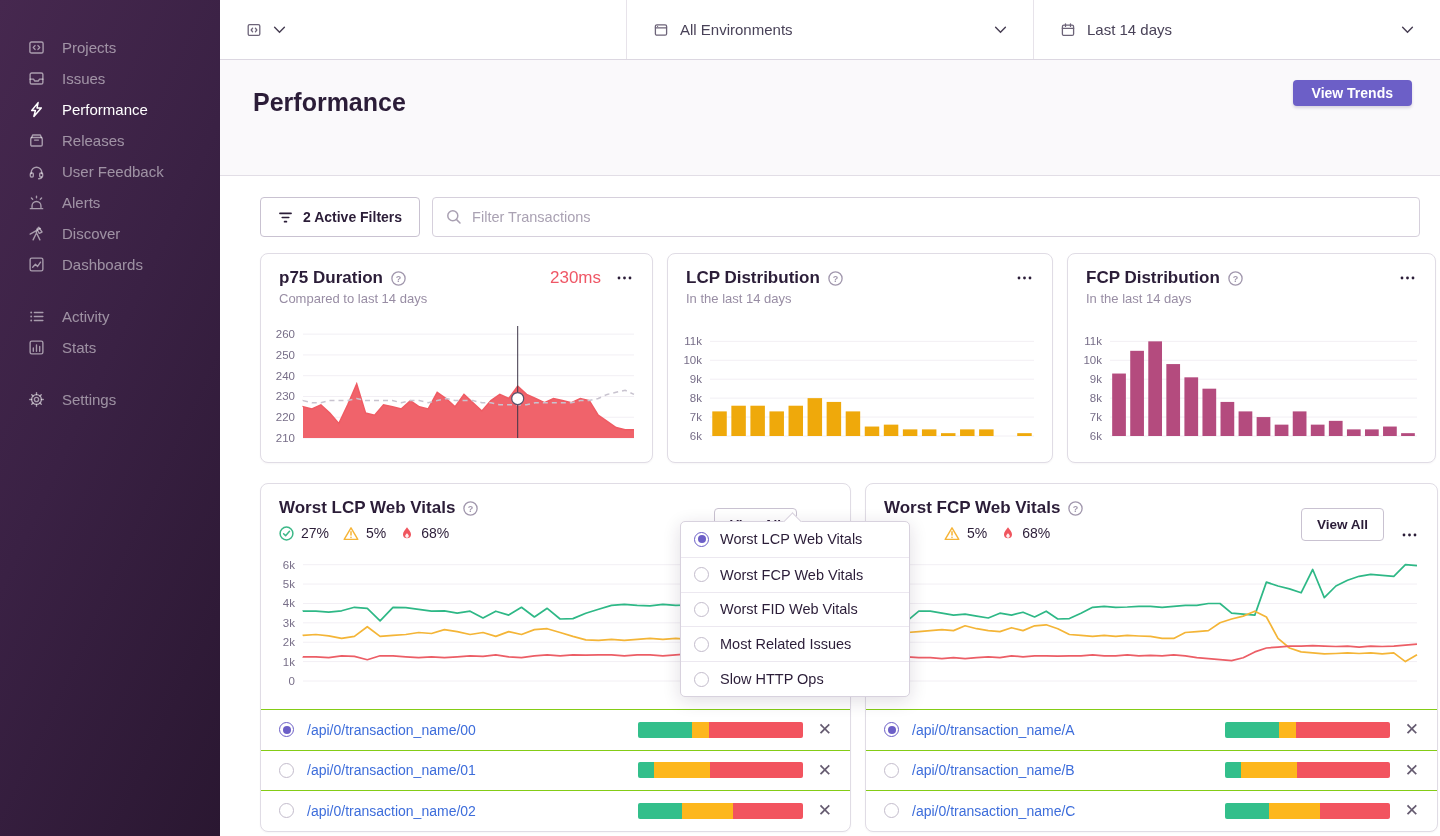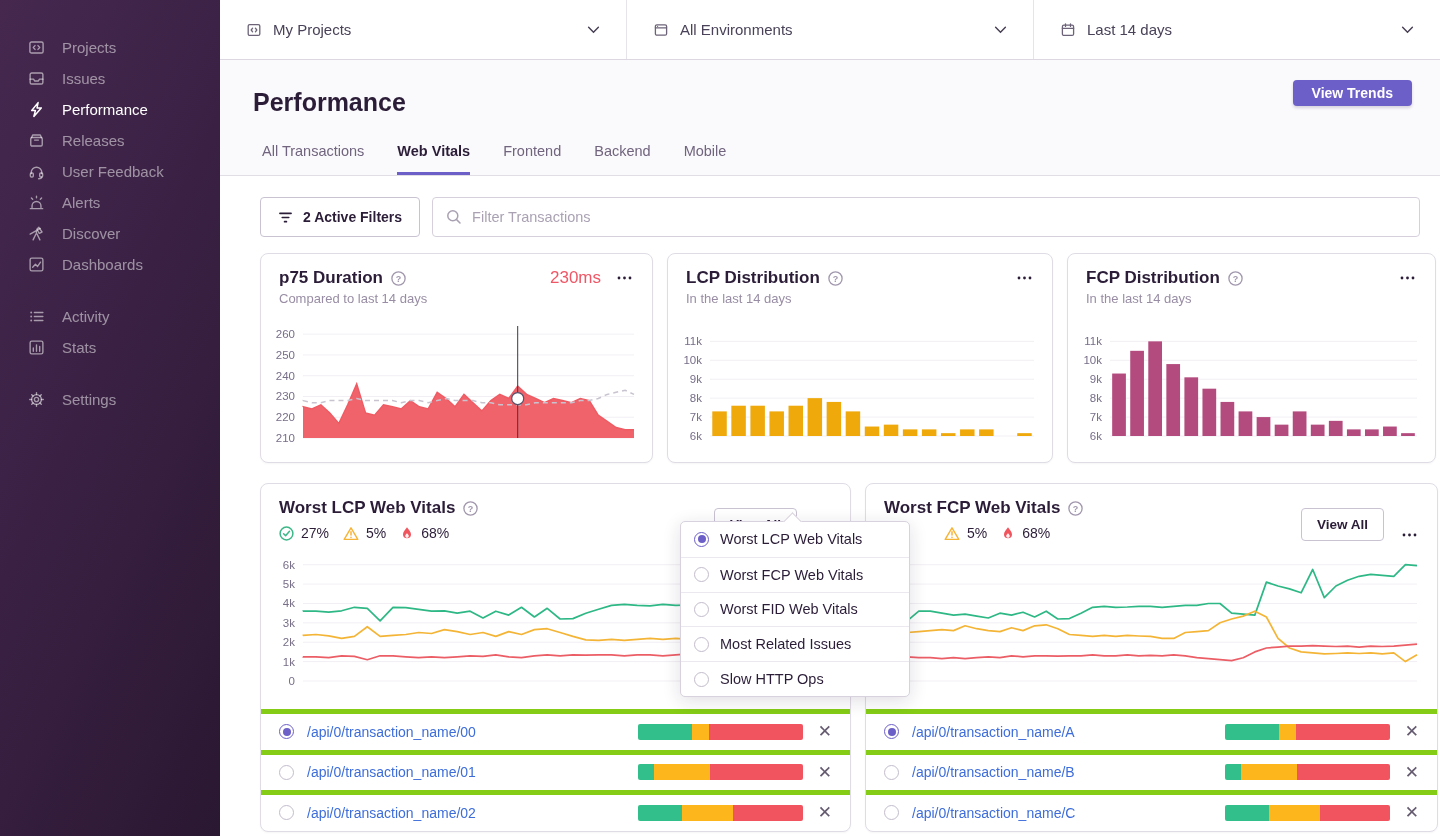--- a/index.html
+++ b/index.html
@@ -67,21 +67,21 @@
   .v-head { display:flex; padding:14px 18px 6px; }
   .v-left { flex:1; }
   .v-stats { display:flex; align-items:center; gap:7px; margin-top:7px; font-size:14px; color:#2b1d38; }
   .v-stats .pct { margin-right:7px; }
   .v-stats.indent { margin-left:60px; }
   .v-actions { display:flex; align-items:flex-end; gap:16px; }
   .btn-viewall { padding:8px 15px; background:#fff; border:1px solid #c9c2d1; border-radius:4px;
     font-size:13.5px; font-weight:700; color:#2b1d38; cursor:pointer; font-family:"Liberation Sans",sans-serif; }
   .v-chart { padding:2px 14px 6px 6px; }
 
-  .trow { height:40.5px; display:flex; align-items:center; padding:0 18px; border-top:5px solid #84cc16; }
+  .trow { height:40.5px; display:flex; align-items:center; padding:0 18px; border-top:1px solid #84cc16; }
   .radio { width:15px; height:15px; border-radius:50%; border:1.5px solid #c3bccc; background:#fff; flex:none; cursor:pointer; }
   .radio.sel { border-color:#6c5fc7; position:relative; }
   .radio.sel::after { content:""; position:absolute; left:2.5px; top:2.5px; width:8px; height:8px; border-radius:50%; background:#6c5fc7; }
   .tlink { font-size:14px; color:#3d6ddb; margin-left:13px; text-decoration:none; cursor:pointer; }
   .tbar { margin-left:auto; width:165px; height:16px; border-radius:2px; overflow:hidden; display:flex; flex:none; }
   .tbar span { height:100%; display:block; }
   .xclose { margin-left:15px; color:#655b70; font-size:17px; cursor:pointer; line-height:1; }
 
   
   .menu { position:absolute; left:680px; top:521px; width:230px; background:#fff; border:1px solid #d8d2de;
@@ -211,21 +211,20 @@
   </div>
 
   <div class="topbar">
     <div class="tb-sec">
       <span class="tb-ico">
           <svg width="16" height="16" viewBox="0 0 16 16" fill="none" stroke="currentColor" stroke-width="1.3" stroke-linecap="round" stroke-linejoin="round">
             <rect x="2.2" y="2.6" width="11.6" height="10.8" rx="1.5"></rect>
             <path d="M6.6 6.2 5.2 8l1.4 1.8M9.4 6.2 10.8 8 9.4 9.8"></path>
           </svg>
         </span>
-      <span class="tb-label">My Projects</span>
       <span class="chev">
           <svg width="13" height="8" viewBox="0 0 14 9" fill="none" stroke="currentColor" stroke-width="1.6" stroke-linecap="round">
             <path d="M1.5 1.5 7 7l5.5-5.5"></path>
           </svg>
         </span>
     </div>
     <div class="tb-sec">
       <span class="tb-ico">
           <svg width="16" height="16" viewBox="0 0 16 16" fill="none" stroke="currentColor" stroke-width="1.3" stroke-linecap="round">
             <rect x="2.4" y="2.8" width="11.2" height="10.4" rx="1.5"></rect>
@@ -251,27 +250,20 @@
           <svg width="13" height="8" viewBox="0 0 14 9" fill="none" stroke="currentColor" stroke-width="1.6" stroke-linecap="round">
             <path d="M1.5 1.5 7 7l5.5-5.5"></path>
           </svg>
         </span>
     </div>
   </div>
 
   <div class="band">
     <div class="page-title">Performance</div>
     <button class="view-trends">View Trends</button>
-    <div class="tabs">
-      <div class="tab">All Transactions</div>
-      <div class="tab active">Web Vitals</div>
-      <div class="tab">Frontend</div>
-      <div class="tab">Backend</div>
-      <div class="tab">Mobile</div>
-    </div>
   </div>
 
   <div class="content">
 
     <div class="filter-row">
       <button class="btn-filters">
         <svg width="15" height="13" viewBox="0 0 16 14" fill="none" stroke="#2b1d38" stroke-width="1.8" stroke-linecap="round">
             <path d="M2 2.5h12M4.5 7h7M7 11.5h2"></path>
           </svg>
         <span>2 Active Filters</span>

